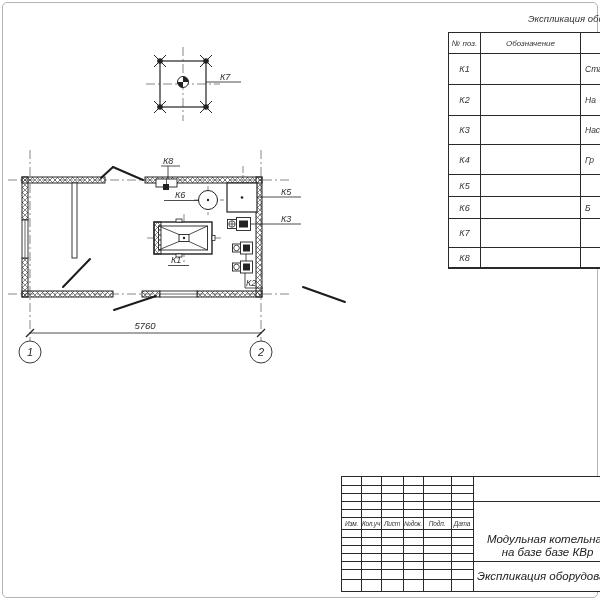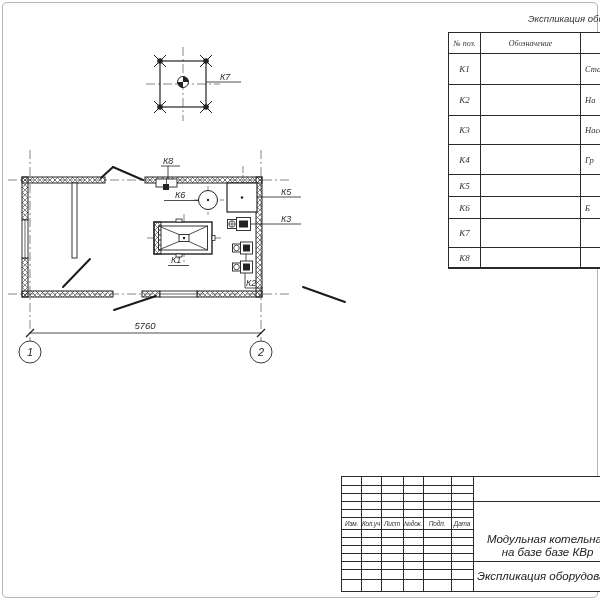--- a/index.html
+++ b/index.html
@@ -9,21 +9,21 @@
          border:1px solid #b5b5b5;border-radius:5px;}
   
   .eq-title{position:absolute;left:528px;top:13px;font-size:9.5px;font-style:italic;
             white-space:nowrap;color:#333;}
   .eqtable{position:absolute;left:448px;top:32px;display:grid;
            grid-template-columns:32px 100px 40px;
            grid-template-rows:21px 31px 31px 29px 30px 22px 22px 29px 20px;
            border:1.4px solid #2a2a2a;background:#fff;}
   .eqtable>div{border-right:1px solid #2a2a2a;border-bottom:1px solid #2a2a2a;
            box-sizing:border-box;display:flex;align-items:center;justify-content:center;
-           font-style:italic;font-size:9px;color:#333;overflow:hidden;font-family:Liberation Serif, serif;}
+           font-style:italic;font-size:9px;color:#333;overflow:hidden;}
   .eqtable>div.hdr{font-size:8px;}
   .eqtable>div.name{justify-content:flex-start;padding-left:4px;font-size:8.5px;}
   .eqtable>div:nth-child(3n){border-right:none;}
   
   .tb{position:absolute;left:341px;top:476px;width:280px;height:114px;
       border:1.4px solid #2a2a2a;background:#fff;}
   .tb .vl,.tb .hl{position:absolute;background:#2a2a2a;}
   .tb .vl{width:1px;top:0;height:100%;}
   .tb .hl{height:1px;}
   .tb .lab{position:absolute;top:40px;height:12px;display:flex;align-items:center;

